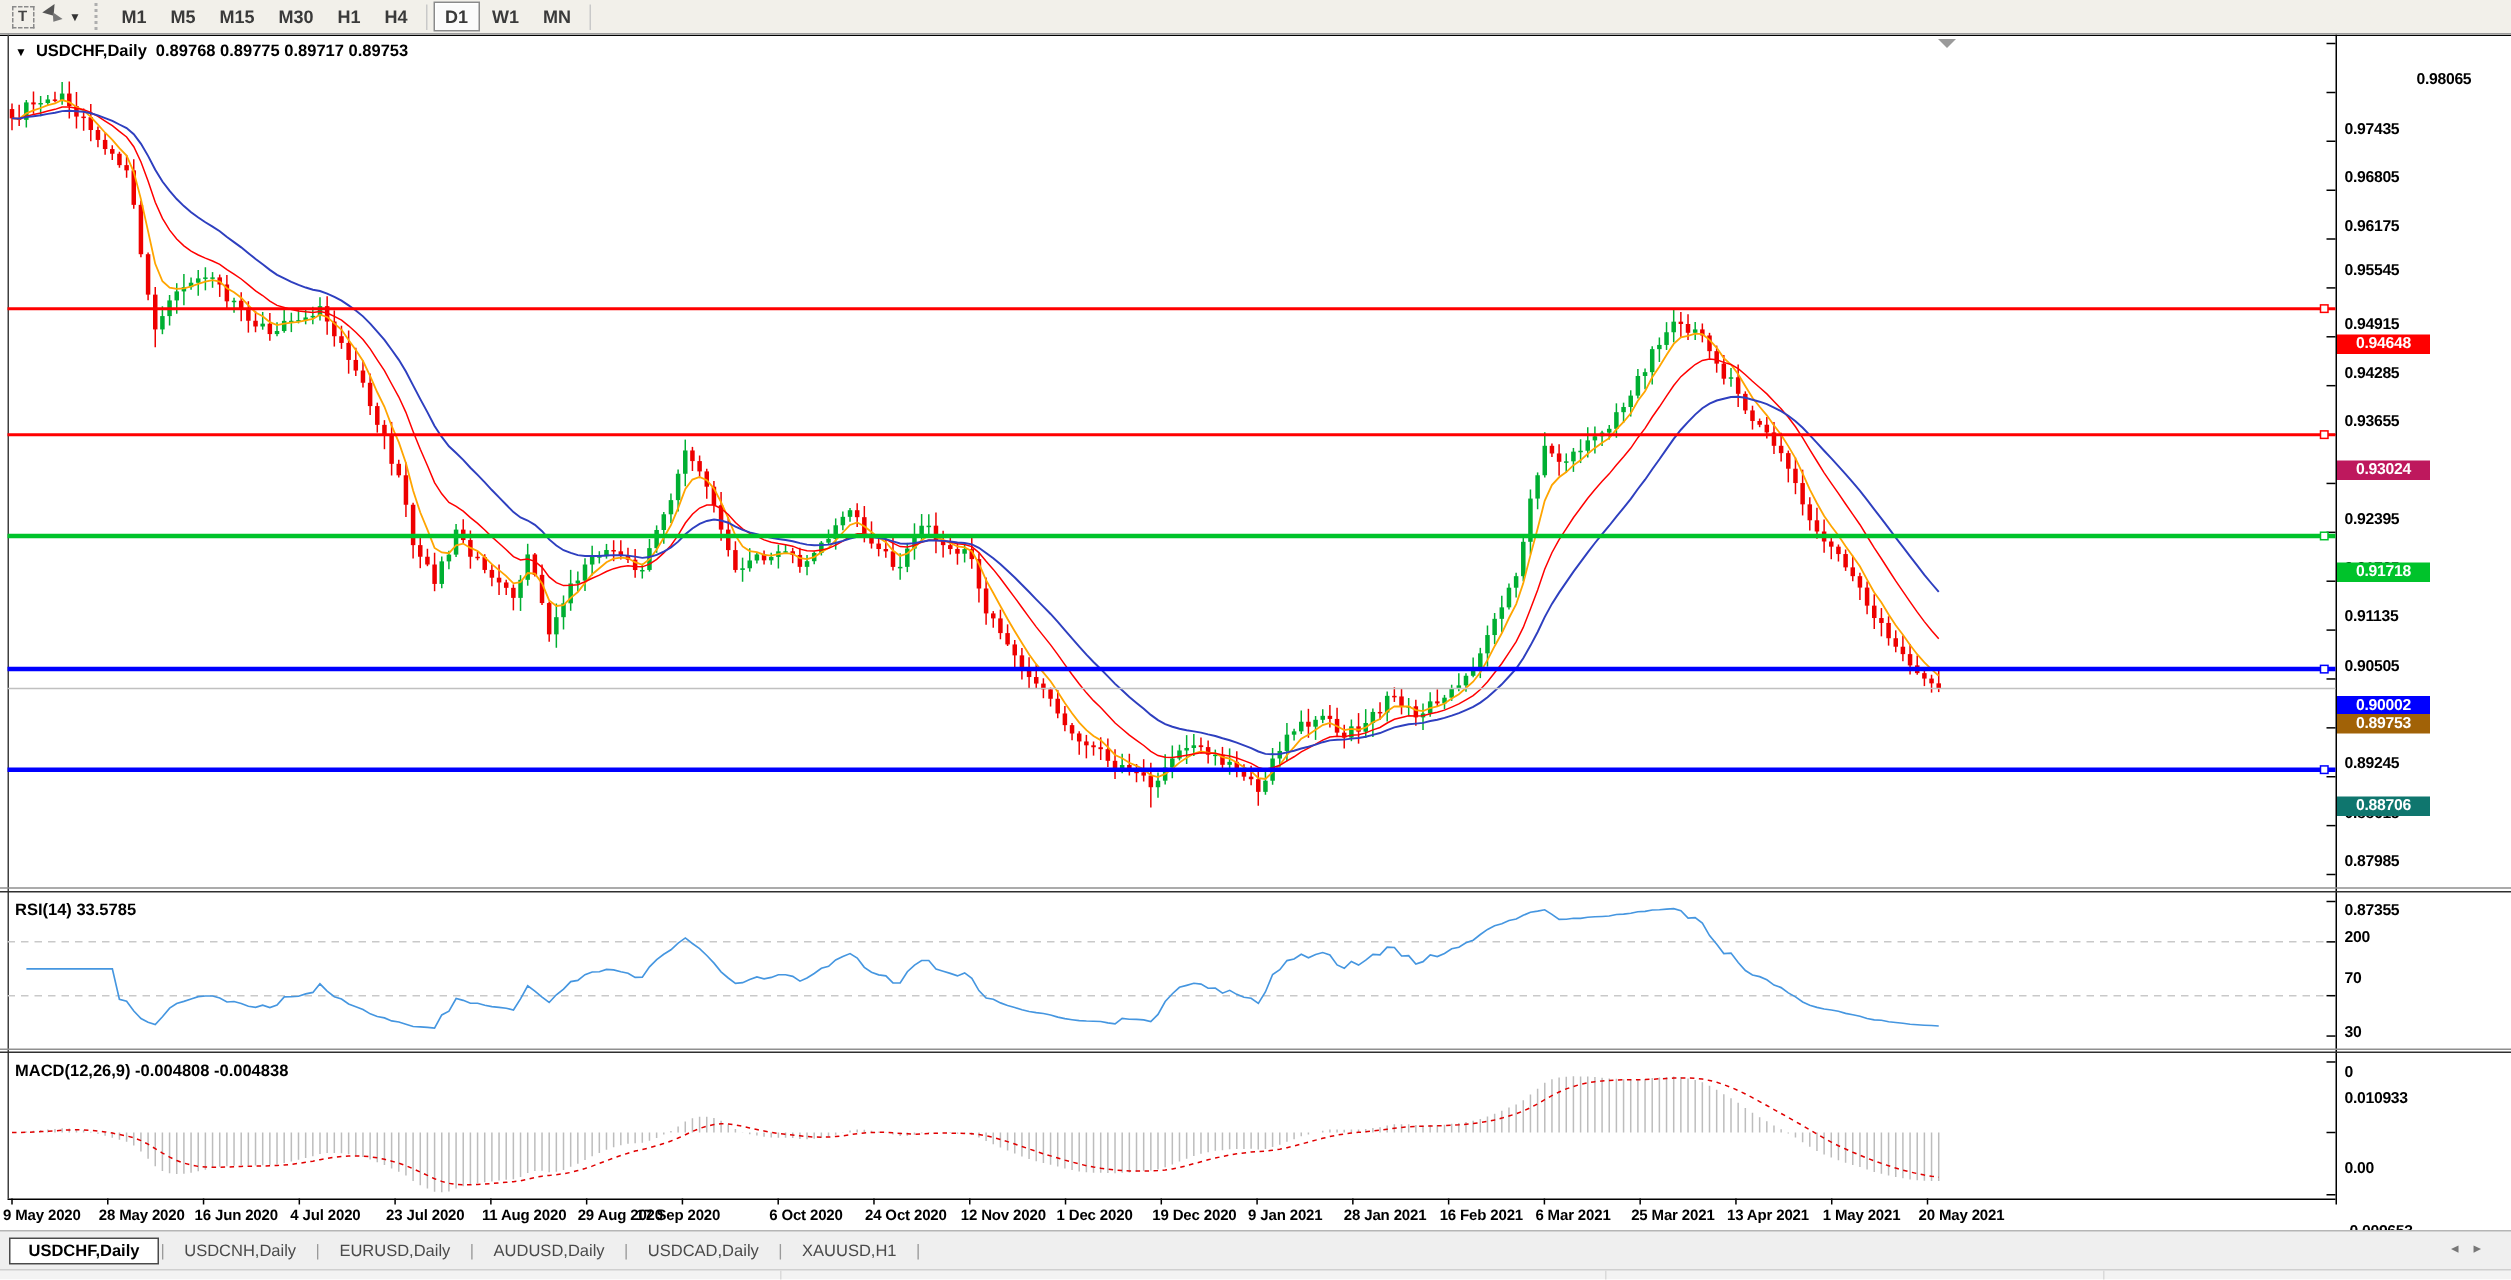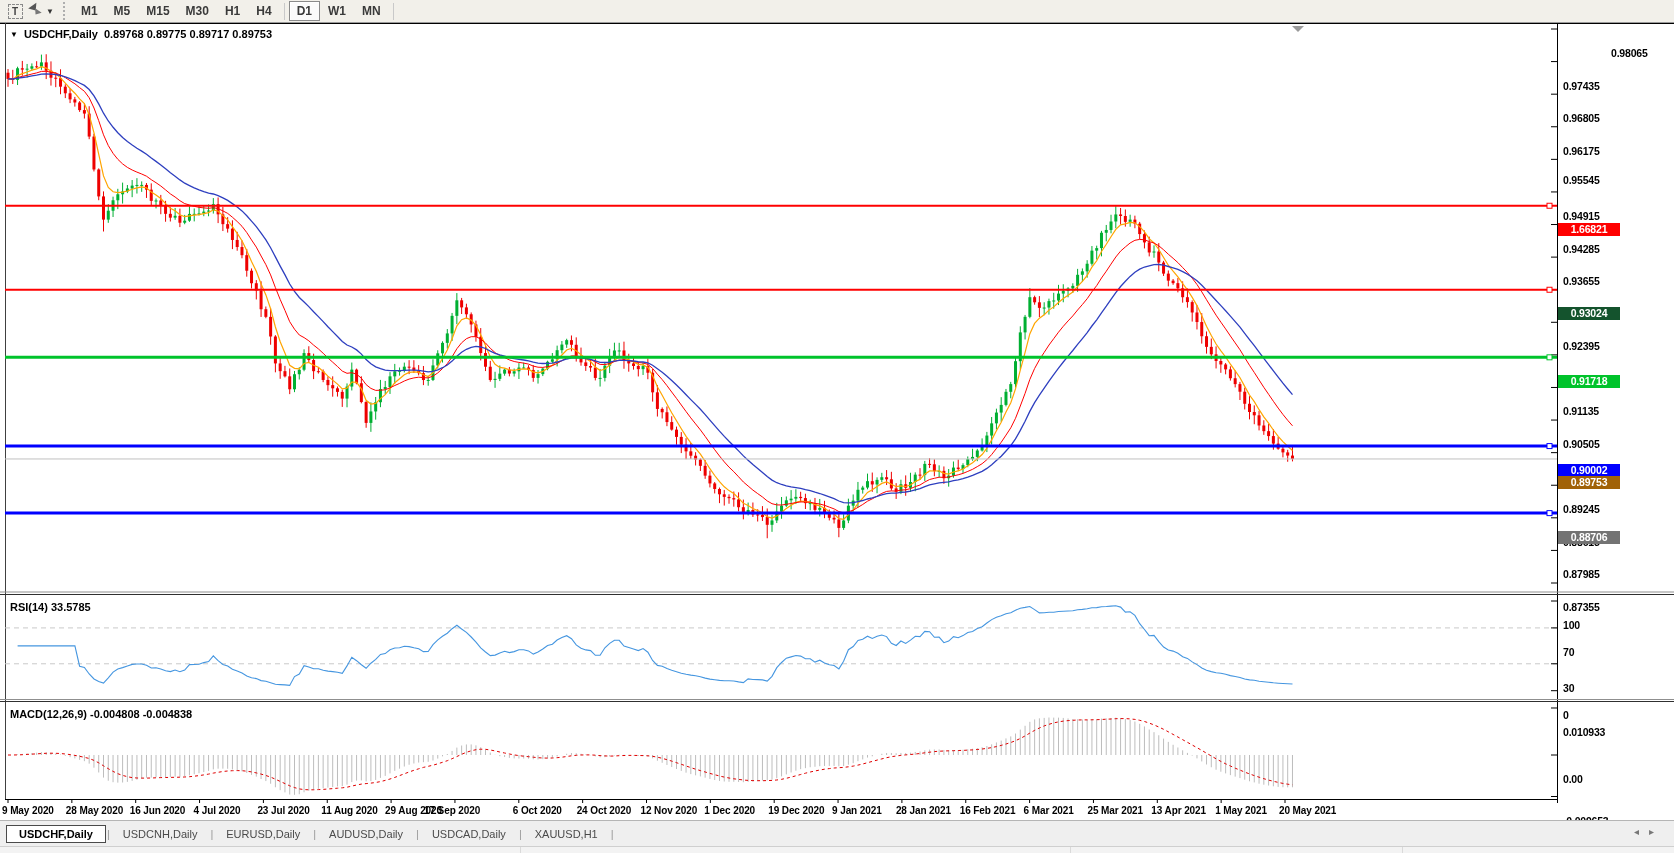--- a/index.html
+++ b/index.html
@@ -994,27 +994,27 @@
       <div class="axis-price-label" style="top: 284.706px;">0.93025</div>
       <div class="axis-price-label" style="top: 317.294px;">0.92395</div>
       <div class="axis-price-label" style="top: 349.882px;">0.91765</div>
       <div class="axis-price-label" style="top: 382.471px;">0.91135</div>
       <div class="axis-price-label" style="top: 415.059px;">0.90505</div>
       <div class="axis-price-label" style="top: 447.647px;">0.89875</div>
       <div class="axis-price-label" style="top: 480.235px;">0.89245</div>
       <div class="axis-price-label" style="top: 512.824px;">0.88615</div>
       <div class="axis-price-label" style="top: 545.412px;">0.87985</div>
       <div class="axis-price-label" style="top: 578px;">0.87355</div>
-      <div class="hline-label" style="top: 200.252px; background: rgb(255, 0, 0);">1.66821</div>
-      <div class="hline-label" style="top: 284.258px; background: #14532d;">0.93024</div>
+      <div class="hline-label" style="top: 200.252px; background: rgb(255, 0, 0);">0.94648</div>
+      <div class="hline-label" style="top: 284.258px; background: #be185d;">0.93024</div>
       <div class="hline-label" style="top: 351.814px; background: rgb(0, 195, 43);">0.91718</div>
       <div class="hline-label" style="top: 440.578px; background: rgb(0, 0, 255);">0.90002</div>
-      <div class="hline-label" style="top: 507.616px; background: #737373;">0.88706</div>
+      <div class="hline-label" style="top: 507.616px; background: #0f766e;">0.88706</div>
       <div class="hline-label" style="top: 453.458px; background: #a16207;">0.89753</div>
-      <div class="axis-price-label" style="top: 596px;">100</div>
+      <div class="axis-price-label" style="top: 596px;">200</div>
       <div class="axis-price-label" style="top: 622.91px;">70</div>
       <div class="axis-price-label" style="top: 658.79px;">30</div>
       <div class="axis-price-label" style="top: 685.7px;">0</div>
       <div class="axis-price-label" style="top: 702.988px;">0.010933</div>
       <div class="axis-price-label" style="top: 750px;">0.00</div>
       <div class="axis-price-label" style="top: 791.508px;">-0.009653</div>
     </div>
   <div id="date-labels">
       <div class="date-label" style="left: 2px;">9 May 2020</div>
       <div class="date-label" style="left: 65.85px;">28 May 2020</div>

